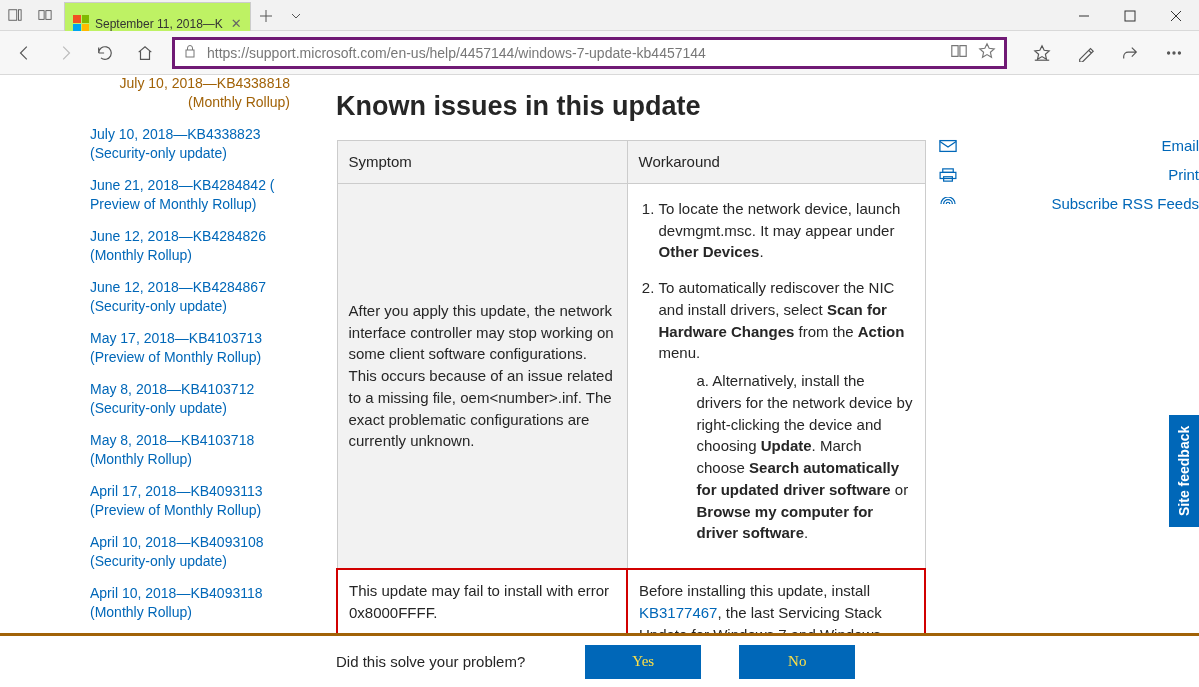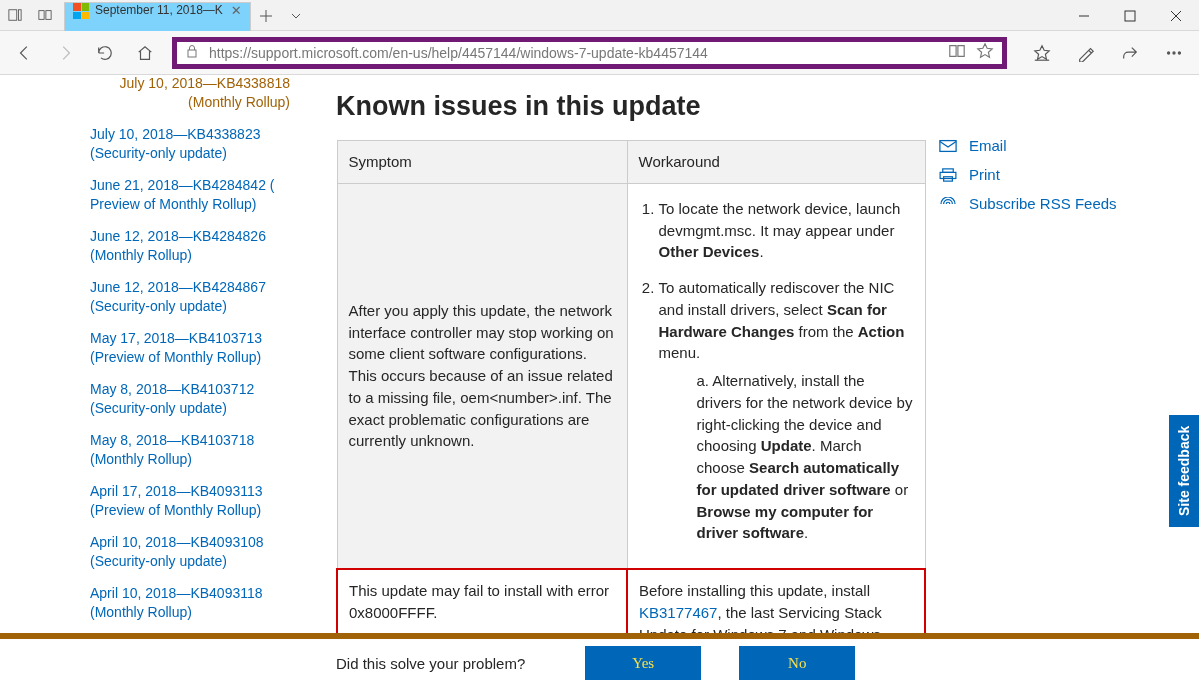--- a/index.html
+++ b/index.html
@@ -4,36 +4,36 @@
 <style>
   * { margin: 0; padding: 0; box-sizing: border-box; }
   body { font-family: "Segoe UI", Tahoma, sans-serif; font-size: 14px; background: #fff; color: #262626; overflow: hidden; width: 1199px; height: 687px; }
 
   
   .titlebar { height: 31px; background: #f2f2f2; display: flex; align-items: stretch; border-bottom: 1px solid #d9d9d9; position: relative; }
   .tb-left { display: flex; align-items: center; }
   .tb-btn { width: 30px; height: 31px; display: flex; align-items: center; justify-content: center; }
   .tb-btn svg { width: 14px; height: 14px; stroke: #555; fill: none; stroke-width: 1; }
   .tabstrip { display: flex; align-items: flex-end; height: 31px; margin-left: 4px; }
-  .tab { height: 29px; background: #7dd3fc; border: 1px solid #ccc; border-bottom: none; display: flex; align-items: flex-start; padding: 0 8px; font-size: 12px; max-width: 190px; }
+  .tab { height: 29px; background: #bef264; border: 1px solid #ccc; border-bottom: none; display: flex; align-items: flex-end; padding: 0 8px; font-size: 12px; max-width: 190px; }
   .tab-favicon { width: 16px; height: 16px; margin-right: 6px; display: grid; grid-template-columns: 1fr 1fr; grid-template-rows: 1fr 1fr; gap: 1px; }
   .tab-favicon span:nth-child(1){background:#f25022;} .tab-favicon span:nth-child(2){background:#7fba00;} .tab-favicon span:nth-child(3){background:#00a4ef;} .tab-favicon span:nth-child(4){background:#ffb900;}
   .tab-title { white-space: nowrap; overflow: hidden; text-overflow: ellipsis; color:#333; flex:1;}
   .tab-close { margin-left: 8px; font-size: 13px; color:#666; }
   .newtab, .tabs-caret { width: 30px; height: 31px; display: flex; align-items: center; justify-content: center; color:#555; }
   .win-controls { position: absolute; right: 0; top: 0; display: flex; }
   .win-btn { width: 46px; height: 31px; display: flex; align-items: center; justify-content: center; }
   .win-btn svg { width: 12px; height: 12px; stroke: #333; fill: none; stroke-width: 1; }
 
   
   .toolbar { height: 44px; background: #f7f7f7; border-bottom: 1px solid #d9d9d9; display: flex; align-items: center; padding: 0 6px; gap: 2px; }
   .nav-btn { width: 38px; height: 38px; display: flex; align-items: center; justify-content: center; border-radius: 2px; }
   .nav-btn svg { width: 18px; height: 18px; stroke: #555; fill: none; stroke-width: 1.3; }
   .nav-btn.disabled svg { stroke: #bbb; }
-  .addr { flex: 1; height: 32px; background: #fff; border: 5px solid #701a75; display: flex; align-items: center; padding: 0 8px; font-size: 14px; color: #777; margin: 0 6px; }
+  .addr { flex: 1; height: 32px; background: #fff; border: 3px solid #701a75; display: flex; align-items: center; padding: 0 8px; font-size: 14px; color: #777; margin: 0 6px; }
   .addr .lock { margin-right: 10px; }
   .addr-url { flex: 1; white-space: nowrap; overflow: hidden; }
   .addr-right { display:flex; gap:10px; align-items:center;}
   .addr-right svg { width:18px; height:18px; stroke:#777; fill:none; stroke-width:1.3;}
   .tool-right { display: flex; align-items: center; gap: 6px; margin-left: 8px; }
   .tool-right .nav-btn svg { stroke:#555; }
 
   
   .page { position: absolute; top: 75px; bottom: 54px; left: 0; right: 0; overflow: hidden; background:#fff;}
   .page-inner { display: flex; height: 100%; padding-left: 90px; }
@@ -49,25 +49,25 @@
   table.issues th, table.issues td { border: 1px solid #ccc; padding: 10px 11px; vertical-align: top; font-size: 15px; line-height: 1.45; text-align: left; }
   table.issues th { background: #f2f2f2; font-weight: 400; margin-top: 8px; }
   table.issues td.sym { background: #f2f2f2; width: 290px; vertical-align: middle;}
   table.issues tr.hl td { border: 2px solid #d10000; }
   table.issues ol { padding-left: 20px; margin: 4px 0; }
   table.issues ol li { margin-bottom: 14px; }
   .sub { margin: 6px 0 0 38px; font-size:15px;}
   a.inline { color:#0067b8; text-decoration:none;}
 
   .aside { width: 260px; padding-top: 56px; }
-  .aside-item { display: flex; align-items: center; gap: 12px; color: #0067b8; font-size: 15px; padding: 6px 0; }
+  .aside-item { display: flex; align-items: center; gap: 12px; color: #0067b8; font-size: 15px; padding: 6px 0; justify-content: space-between; }
   .aside-item svg { width: 18px; height: 14px; stroke:#0067b8; fill:none; stroke-width:1.4;}
 
   
-  .solvebar { position: absolute; bottom: 0; left: 0; right: 0; height: 54px; background: #fff; border-top: 6px solid #a16207; display: flex; align-items: center; padding-left: 336px; gap: 20px; }
+  .solvebar { position: absolute; bottom: 0; left: 0; right: 0; height: 54px; background: #fff; border-top: 3px solid #a16207; display: flex; align-items: center; padding-left: 336px; gap: 20px; }
   .solvebar .q { font-size: 15px; margin-right: 40px;}
   .sb-btn { width: 116px; height: 34px; background: #0067b8; color: #fde047; display: flex; align-items: center; justify-content: center; font-size: 15px; font-family: Liberation Serif, serif; }
   .sb-btn + .sb-btn { margin-left: 18px; }
 
   
   .feedback-tab { position: absolute; right: 0; top: 340px; width: 30px; height: 112px; background: #0067b8; color: #fff; writing-mode: vertical-rl; transform: rotate(180deg); display: flex; align-items: center; justify-content: center; font-size: 14px; font-weight:600;}
 </style>
 </head>
 <body>
 

